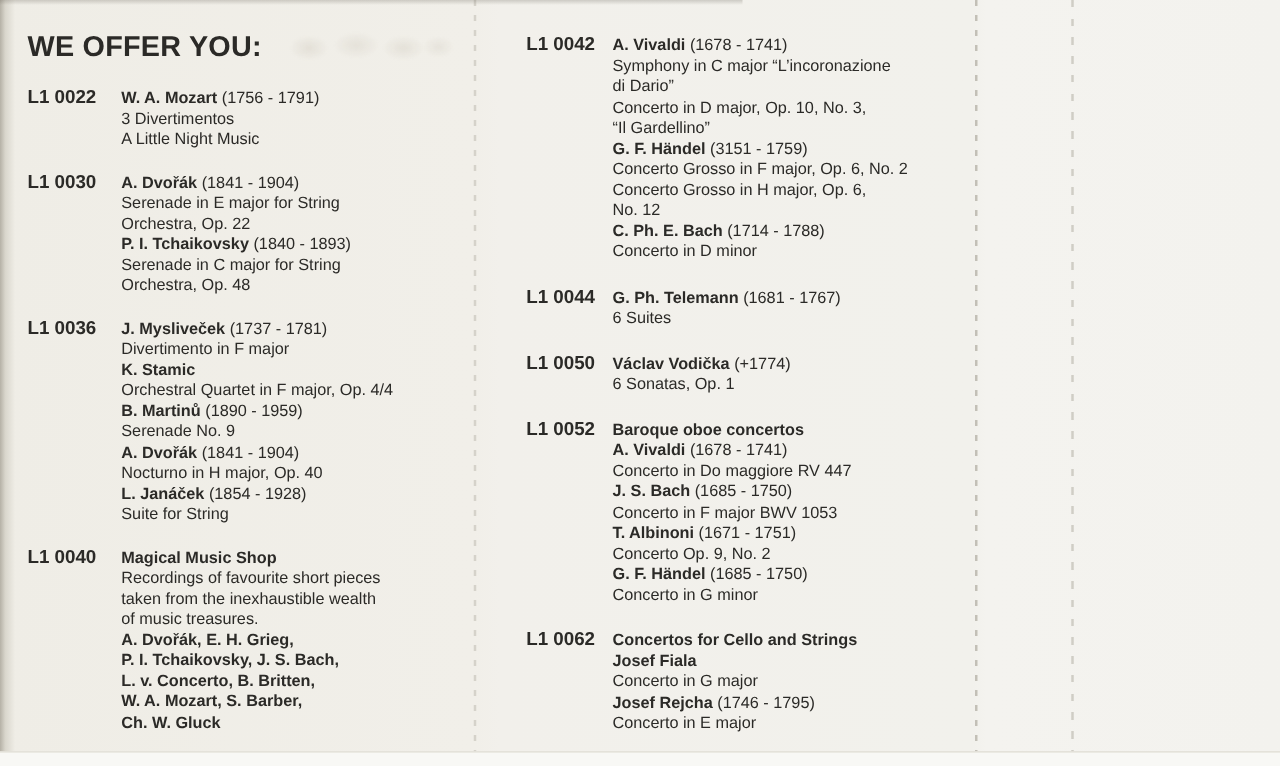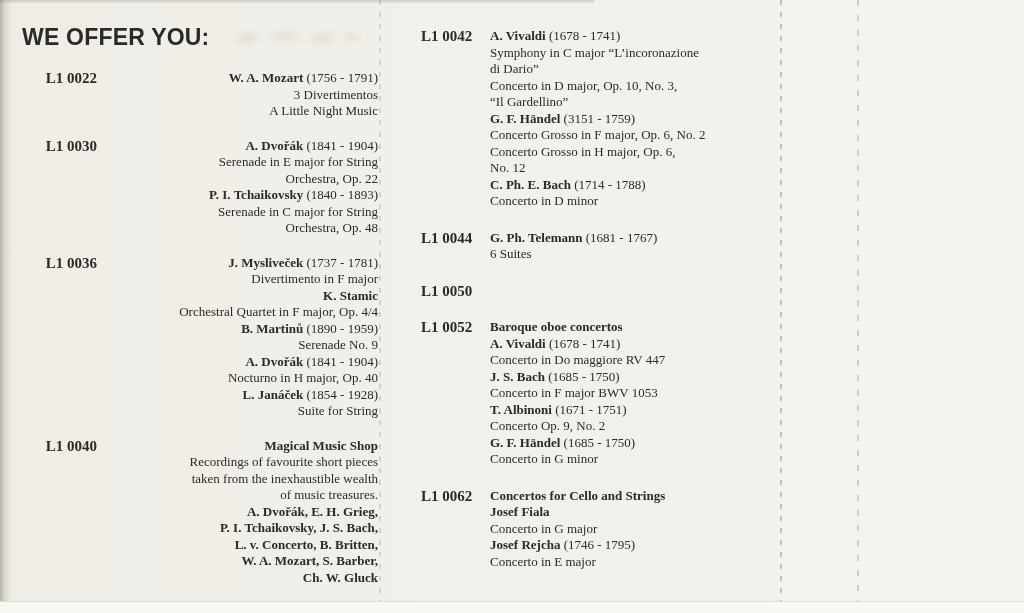--- a/index.html
+++ b/index.html
@@ -49,22 +49,22 @@
   .col-left  { left: 22px;  top: 24px; width: 356px; }
   .col-right { left: 421px; top: 28px; width: 360px; }
   .header {
     font-size: 23px;
     font-weight: bold;
     letter-spacing: 0.2px;
     line-height: 26px;
     margin: 0 0 20px 0;
     white-space: nowrap;
   }
-  .entry { display: flex; align-items: flex-start; font-family: Liberation Serif, serif; }
-  .col-left  .entry { margin-bottom: 18px; text-align: right; }
+  .entry { display: flex; align-items: flex-start; }
+  .col-left  .entry { margin-bottom: 18px; }
   .col-right .entry { margin-bottom: 20px; }
   .entry-id {
     flex: 0 0 75px;
     font-weight: bold;
     font-size: 15px;
     line-height: 16.5px;
     white-space: nowrap;
   }
   .col-right .entry-id { flex: 0 0 69px; }
   .entry-lines { flex: 1 1 auto; }
@@ -155,20 +155,24 @@
         </div>
         <div class="entry">
           <div class="entry-id">L1 0044</div>
           <div class="entry-lines">
             <div class="line"><span class="b">G. Ph. Telemann</span><span> (1681 - 1767)</span></div>
             <div class="line"><span>6 Suites</span></div>
           </div>
         </div>
         <div class="entry">
           <div class="entry-id">L1 0050</div>
+          <div class="entry-lines">
+            <div class="line"><span class="b">Václav Vodička</span><span> (+1774)</span></div>
+            <div class="line"><span>6 Sonatas, Op. 1</span></div>
+          </div>
         </div>
         <div class="entry">
           <div class="entry-id">L1 0052</div>
           <div class="entry-lines">
             <div class="line"><span class="b">Baroque oboe concertos</span></div>
             <div class="line"><span class="b">A. Vivaldi</span><span> (1678 - 1741)</span></div>
             <div class="line"><span>Concerto in Do maggiore RV 447</span></div>
             <div class="line"><span class="b">J. S. Bach</span><span> (1685 - 1750)</span></div>
             <div class="line"><span>Concerto in F major BWV 1053</span></div>
             <div class="line"><span class="b">T. Albinoni</span><span> (1671 - 1751)</span></div>

